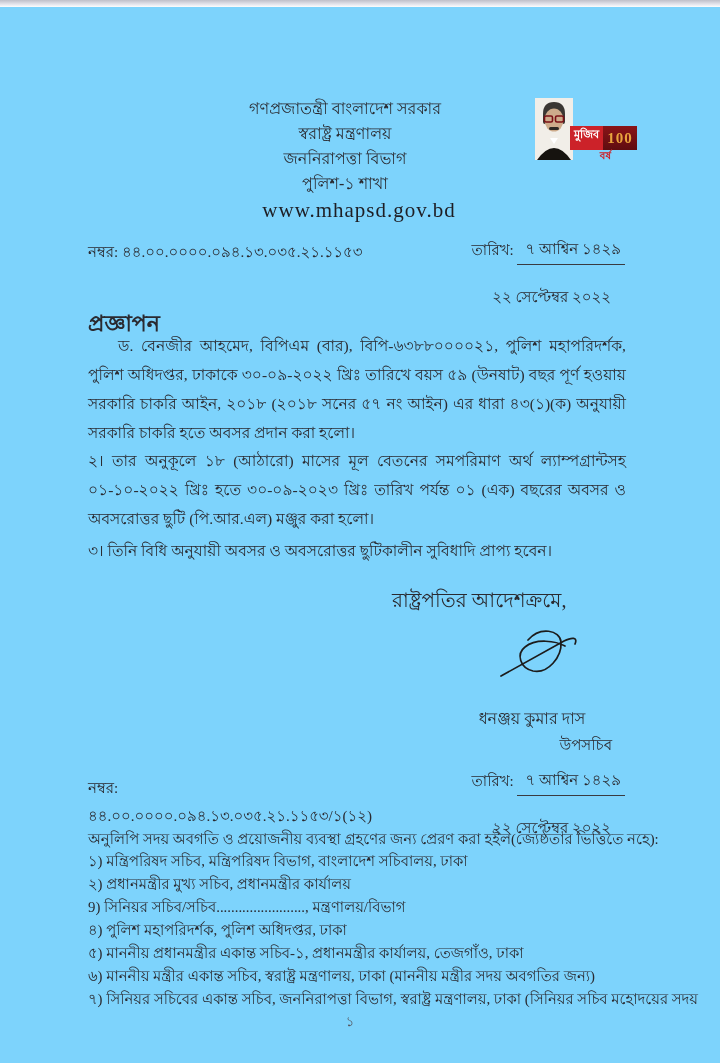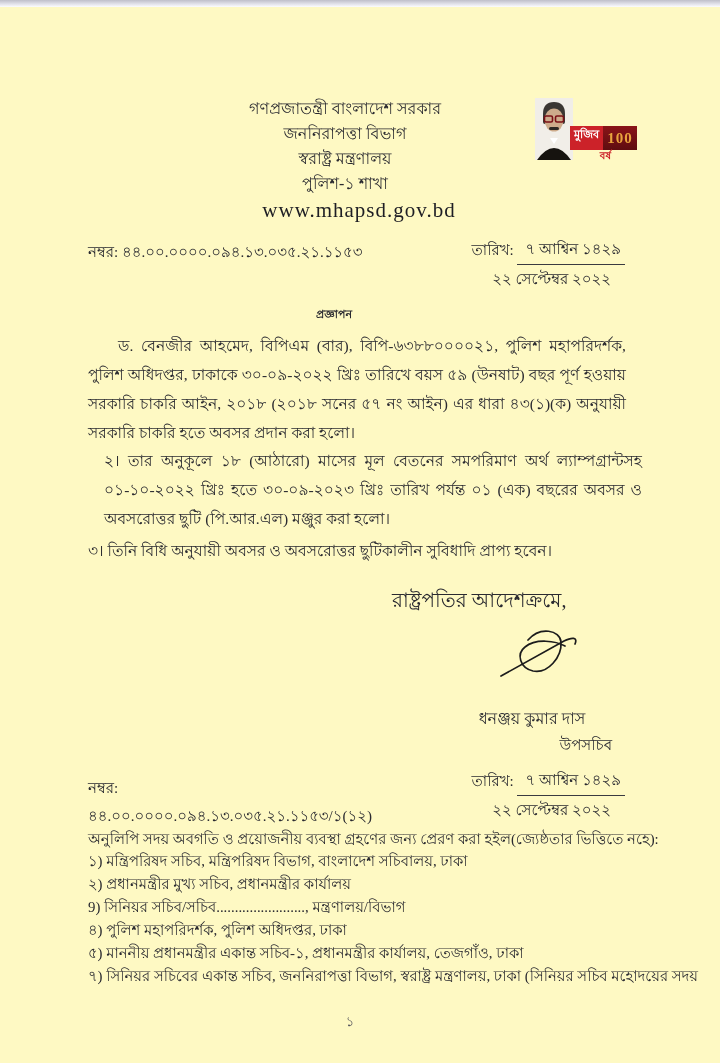--- a/index.html
+++ b/index.html
@@ -2,21 +2,21 @@
 <html lang="bn"><head>
 <meta charset="utf-8">
 <style>
   html,body{margin:0;padding:0;}
   body{
     width:720px;height:1063px;background:#ffffff;
     font-family:"Liberation Serif","DejaVu Serif",serif;
     color:#2a2a30;
     -webkit-font-smoothing:antialiased;
   }
-  .doc{position:relative;width:720px;height:1063px;background:#fef9c3;overflow:hidden;}
+  .doc{position:relative;width:720px;height:1063px;background:#7dd3fc;overflow:hidden;}
   .top-edge{position:absolute;top:0;left:0;right:0;height:7px;
     background:linear-gradient(#bfbfc9,#e4e4ec 60%,#fdfdfd);}
   
   .header{position:absolute;top:96px;left:0;width:690px;text-align:center;}
   .header .hl{font-size:16px;line-height:25px;}
   .header .url{font-size:21px;line-height:28px;letter-spacing:1px;color:#1e1e24;padding-left:28px;}
   
   .mujib-logo{position:absolute;top:98px;left:535px;width:118px;height:70px;display:flex;align-items:flex-start;}
   .mujib-portrait{width:38px;height:62px;flex:0 0 auto;}
   .mujib-text{align-self:flex-end;margin-left:-3px;margin-bottom:6px;}
@@ -25,26 +25,26 @@
   .mujib-100{background:linear-gradient(#8a1418,#5e0d10);color:#e8a33d;font-weight:bold;
     font-size:15px;line-height:16px;padding:4px 4px;letter-spacing:1px;}
   .mujib-borsho{color:#cc2229;font-size:10px;line-height:12px;padding-left:4px;font-weight:bold;text-align:center;}
   
   .ref-number-top{position:absolute;top:240px;left:88px;font-size:15px;}
   .date-block{position:absolute;text-align:right;font-size:15px;}
   .date-block.top{top:237px;right:95px;}
   .date-block.bottom{top:768px;right:95px;}
   .dval{display:inline-block;border-bottom:1.5px solid #3a3a40;padding:0 4px 2px 8px;}
   .date-label{display:inline-block;vertical-align:bottom;padding-bottom:2px;}
-  .date-line2{padding-right:14px;margin-top:2px;}
+  .date-line2{padding-right:14px;margin-top:20px;}
   
-  .title{position:absolute;top:306px;left:88px;width:492px;text-align:center;font-weight:bold;font-size:11px;}
+  .title{position:absolute;top:306px;left:88px;width:492px;font-weight:bold;font-size:22px;}
   .para{position:absolute;left:88px;width:538px;text-align:justify;font-size:15.5px;line-height:29px;}
   .p1{top:331px;text-indent:30px;}
-  .p2{top:446px;margin-left:16px;}
+  .p2{top:446px;}
   .p3{top:536px;}
   
   .order-line{position:absolute;top:585px;left:392px;width:200px;text-align:left;font-size:20px;}
   .sig-svg{position:absolute;top:624px;left:498px;}
   .sig-name{position:absolute;top:706px;left:452px;width:160px;text-align:center;font-size:16px;}
   .sig-desig{position:absolute;top:733px;left:452px;width:160px;text-align:right;font-size:15px;}
   
   .ref-number-label-b{position:absolute;top:776px;left:88px;font-size:15px;}
   .ref-number-b{position:absolute;top:804px;left:88px;font-size:15px;}
   .dist-intro{position:absolute;top:827px;left:88px;width:620px;font-size:14.8px;white-space:nowrap;}
@@ -53,22 +53,22 @@
   .page-num{position:absolute;top:1012px;left:0;width:700px;text-align:center;font-size:13px;color:#55555c;}
 </style>
 </head>
 <body>
 
 <div class="doc">
   <div class="top-edge"></div>
 
   <div class="header">
     <div class="hl">গণপ্রজাতন্ত্রী বাংলাদেশ সরকার</div>
+    <div class="hl">স্বরাষ্ট্র মন্ত্রণালয়</div>
     <div class="hl">জননিরাপত্তা বিভাগ</div>
-    <div class="hl">স্বরাষ্ট্র মন্ত্রণালয়</div>
     <div class="hl">পুলিশ-১ শাখা</div>
     <div class="url">www.mhapsd.gov.bd</div>
   </div>
 
   <div class="mujib-logo">
     <svg class="mujib-portrait" viewBox="0 0 38 62" xmlns="http://www.w3.org/2000/svg">
       <rect width="38" height="62" fill="#f1eee8"></rect>
       <path d="M8 16 Q8 4 19 4 Q30 4 30 16 L30 24 Q30 26 28 26 L10 26 Q8 26 8 24 Z" fill="#3b3733"></path>
       <ellipse cx="19" cy="22" rx="9.5" ry="11.5" fill="#cdab8b"></ellipse>
       <rect x="9.5" y="18" width="8" height="6" rx="1.5" fill="none" stroke="#7a1016" stroke-width="1.6"></rect>
@@ -122,17 +122,18 @@
     <div class="date-line2">২২ সেপ্টেম্বর ২০২২</div>
   </div>
 
   <div class="dist-intro">অনুলিপি সদয় অবগতি ও প্রয়োজনীয় ব্যবস্থা গ্রহণের জন্য প্রেরণ করা হইল(জ্যেষ্ঠতার ভিত্তিতে নহে):</div>
   <div class="dist-list">
       <div class="dist-item">১) মন্ত্রিপরিষদ সচিব, মন্ত্রিপরিষদ বিভাগ, বাংলাদেশ সচিবালয়, ঢাকা</div>
       <div class="dist-item">২) প্রধানমন্ত্রীর মুখ্য সচিব, প্রধানমন্ত্রীর কার্যালয়</div>
       <div class="dist-item">9) সিনিয়র সচিব/সচিব........................, মন্ত্রণালয়/বিভাগ</div>
       <div class="dist-item">৪) পুলিশ মহাপরিদর্শক, পুলিশ অধিদপ্তর, ঢাকা</div>
       <div class="dist-item">৫) মাননীয় প্রধানমন্ত্রীর একান্ত সচিব-১, প্রধানমন্ত্রীর কার্যালয়, তেজগাঁও, ঢাকা</div>
+      <div class="dist-item">৬) মাননীয় মন্ত্রীর একান্ত সচিব, স্বরাষ্ট্র মন্ত্রণালয়, ঢাকা (মাননীয় মন্ত্রীর সদয় অবগতির জন্য)</div>
       <div class="dist-item">৭) সিনিয়র সচিবের একান্ত সচিব, জননিরাপত্তা বিভাগ, স্বরাষ্ট্র মন্ত্রণালয়, ঢাকা (সিনিয়র সচিব মহোদয়ের সদয়</div>
     </div>
 
   <div class="page-num">১</div>
 </div>
 
 </body></html>

